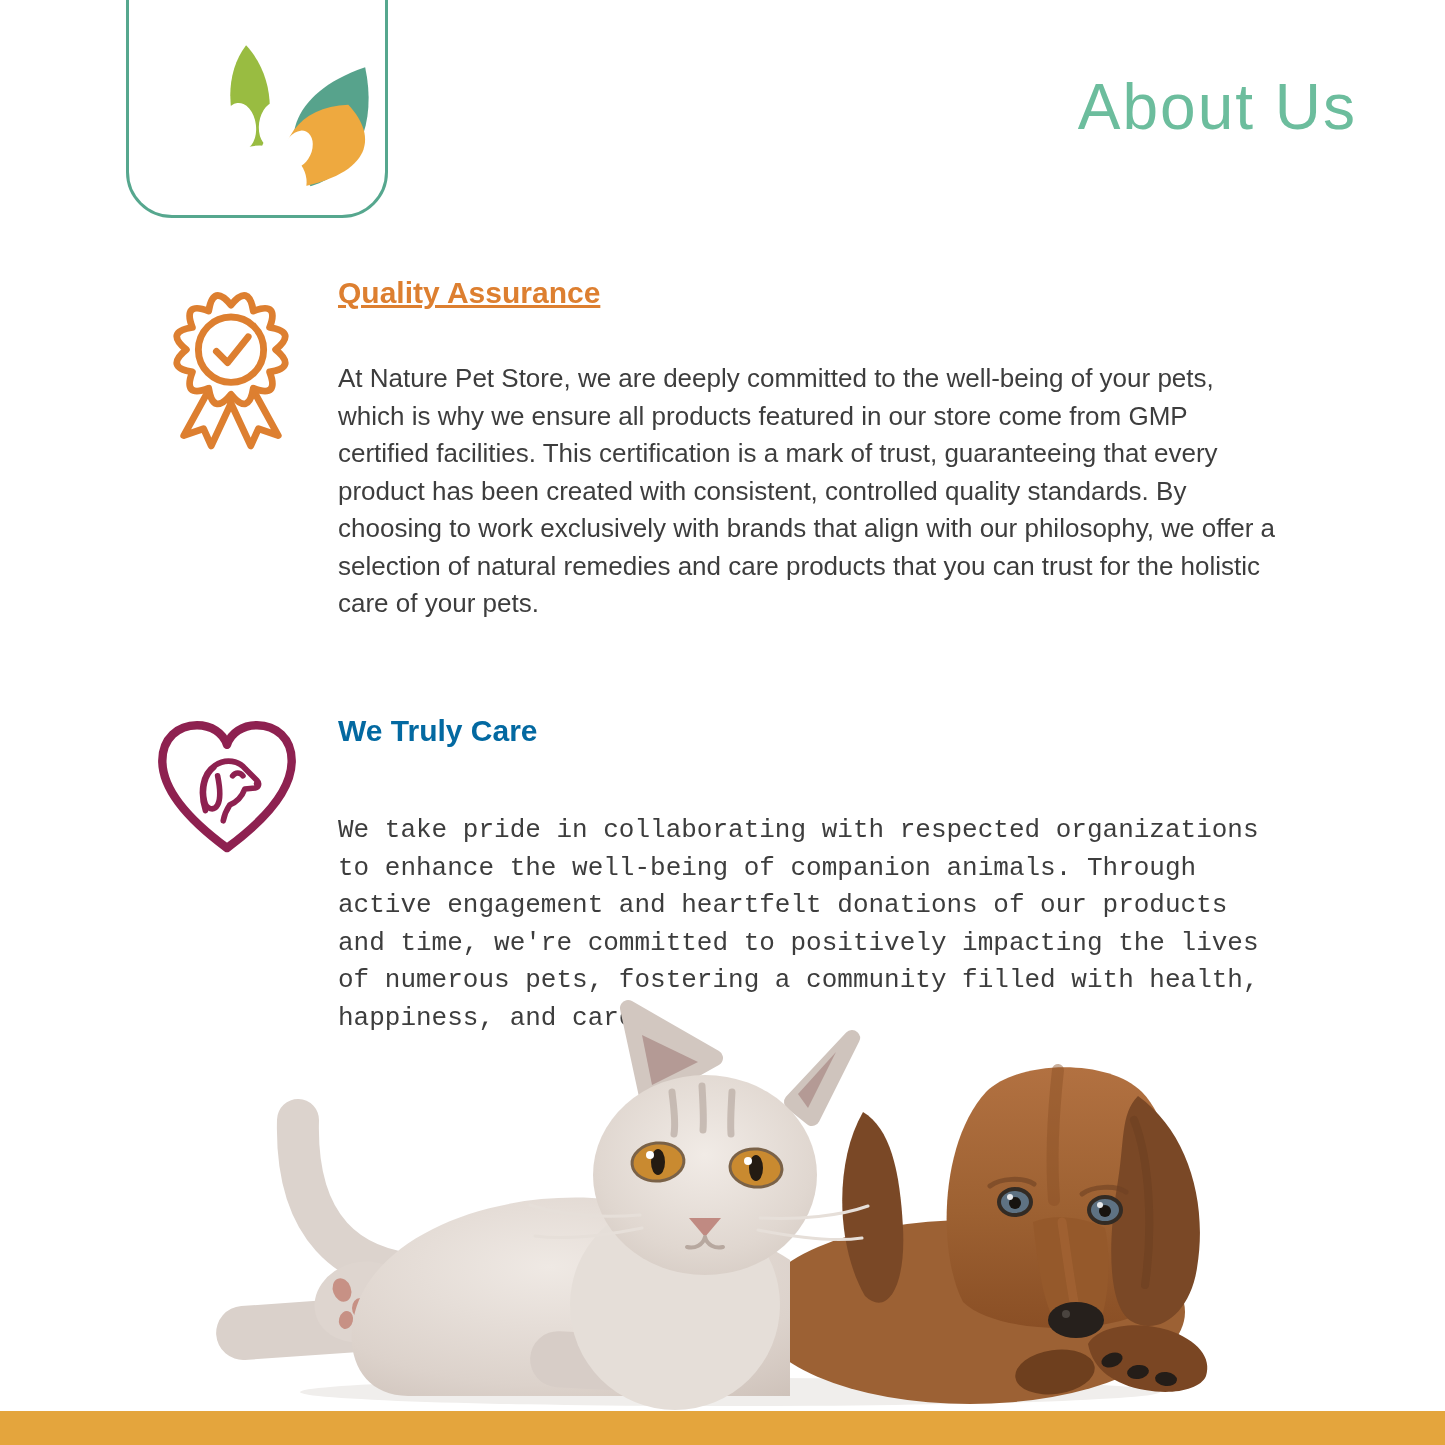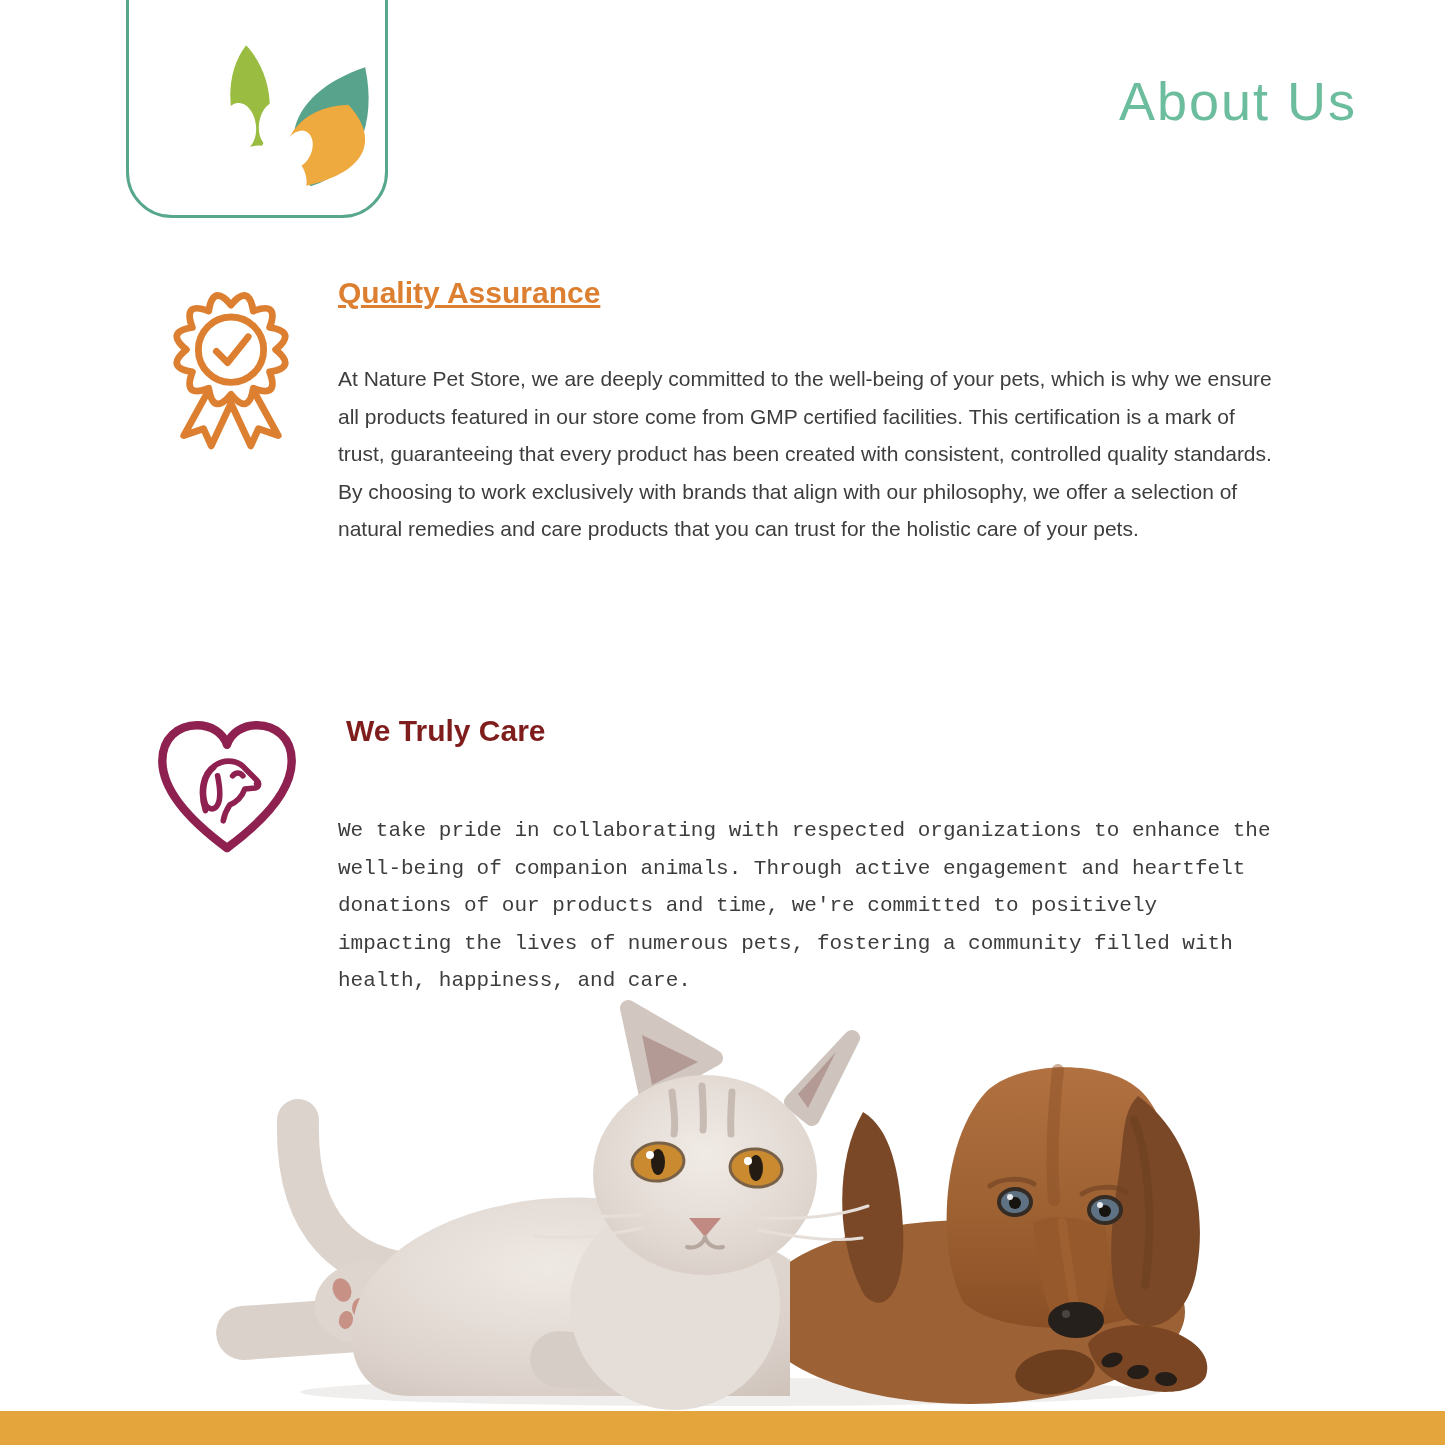--- a/index.html
+++ b/index.html
@@ -9,34 +9,34 @@
   }
   
   .logo-box{
     position:absolute;left:126px;top:-46px;width:256px;height:258px;
     border:3px solid #56a78e;border-radius:46px;background:#ffffff;
   }
   .logo-box svg{position:absolute;left:0;top:0;width:100%;height:100%;}
   
   .about-title{
     position:absolute;top:70px;right:88px;
-    font-size:54px;font-weight:300;letter-spacing:2px;color:#6cbd9d;
+    font-size:64px;font-weight:300;letter-spacing:2px;color:#6cbd9d;
   }
   
   .section-icon{position:absolute;}
   .icon-award{left:158px;top:270px;width:146px;height:192px;}
   .icon-heart{left:152px;top:708px;width:150px;height:160px;}
   .section-heading{
     position:absolute;left:338px;font-size:30px;font-weight:bold;margin:0;
   }
   .heading-quality{top:276px;color:#dd7f30;text-decoration:underline;}
-  .heading-care{top:714px;color:#7f1d1d;margin-left:8px;}
+  .heading-care{top:714px;color:#0369a1;}
   .section-body{
     position:absolute;left:338px;width:940px;margin:0;
-    font-size:21px;line-height:37.5px;color:#3d3d3d;
+    font-size:26px;line-height:37.5px;color:#3d3d3d;
   }
   .body-quality{top:360px;}
   .body-care{top:812px;font-family:Liberation Mono, monospace;}
   
   .pets{position:absolute;left:200px;top:990px;width:1050px;height:420px;}
   
   .footer-bar{
     position:absolute;left:0;top:1411px;width:1445px;height:34px;background:#e4a53d;
   }
 </style>

